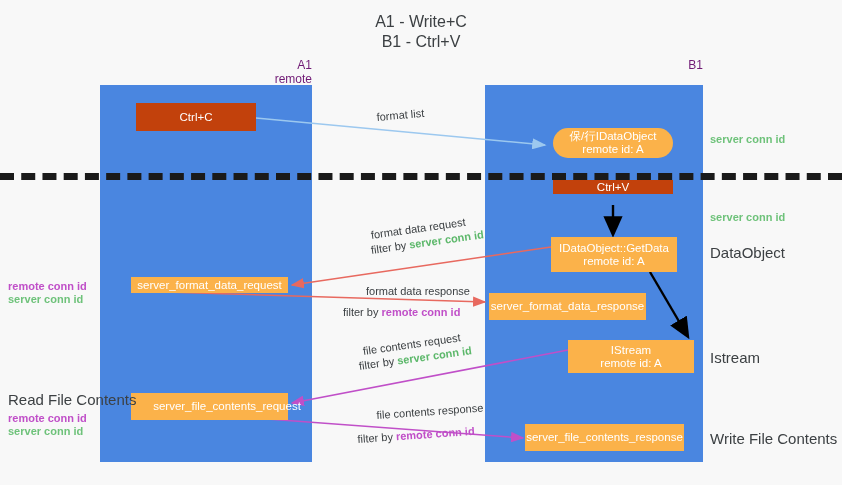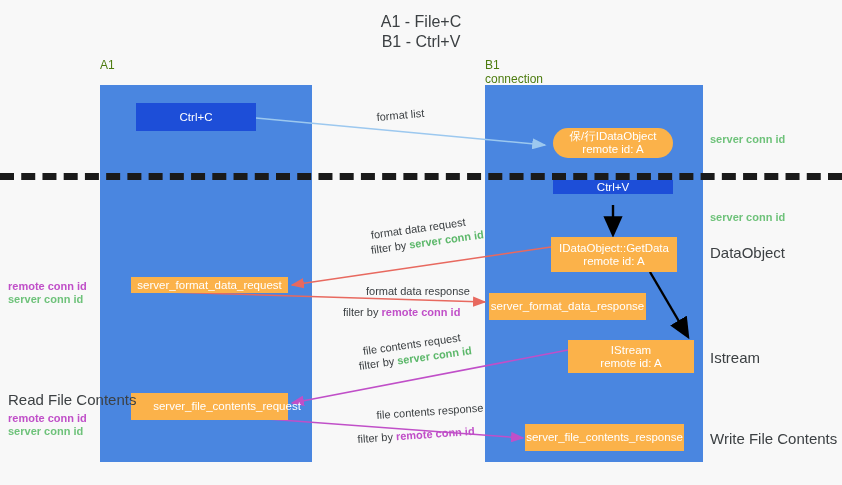--- a/index.html
+++ b/index.html
@@ -14,37 +14,37 @@
   svg#wires{position:absolute;left:0;top:0;width:842px;height:485px;pointer-events:none;}
 
   .title{
     position:absolute;width:100%;text-align:center;
     color:#3c4043;font-size:16px;line-height:20px;
   }
 
   .lane{position:absolute;background:#4a86e0;}
 
   .lane-head{
-    position:absolute;text-align:left;color:#4d7c0f;
+    position:absolute;text-align:right;color:#701a75;
     font-size:12px;line-height:14px;
   }
   .lane-head .l1{display:block;}
   .lane-head .l2{display:block;}
 
   .dashline{
     position:absolute;left:0;width:842px;height:0;
     border-top:7px dashed #1a1a1a;
   }
 
   .box{
     position:absolute;box-sizing:border-box;
     display:flex;align-items:center;justify-content:center;
     text-align:center;color:#ffffff;font-size:11.5px;line-height:13px;
   }
-  .box.green{background:#1d4ed8;}
+  .box.green{background:#c2410c;}
   .box.orange{background:#fbb24a;}
   .box .sub{display:block;}
 
   .tag{position:absolute;font-size:11px;line-height:14px;font-weight:bold;}
   .tag.green{color:#6ec27a;}
   .tag.purple{color:#c04fc8;}
 
   .plain{position:absolute;font-size:15px;line-height:15px;color:#3c4043;}
 
   .flow{
@@ -52,29 +52,29 @@
     white-space:nowrap;transform-origin:0 0;
   }
   .flow .g{color:#5db86b;font-weight:bold;}
   .flow .p{color:#c04fc8;font-weight:bold;}
 </style>
 </head>
 <body>
 
 <div id="stage">
 
-  <div class="title" style="top:12px;">A1 - File+C</div>
+  <div class="title" style="top:12px;">A1 - Write+C</div>
   <div class="title" style="top:32px;">B1 - Ctrl+V</div>
 
   <div class="lane-head" style="left:100px;top:58px;width:212px;">
     <span class="l1">A1</span>
+    <span class="l2">remote</span>
   </div>
   <div class="lane-head" style="left:485px;top:58px;width:218px;">
     <span class="l1">B1</span>
-    <span class="l2">connection</span>
   </div>
 
   <div class="lane" style="left:100px;top:85px;width:212px;height:377px;"></div>
   <div class="lane" style="left:485px;top:85px;width:218px;height:377px;"></div>
 
   <svg id="wires" viewBox="0 0 842 485">
     <defs>
       <marker id="ah-blue" markerWidth="9" markerHeight="7" refX="8" refY="3.5" orient="auto">
         <polygon points="0 0, 9 3.5, 0 7" fill="#9cc8ef"></polygon>
       </marker>

